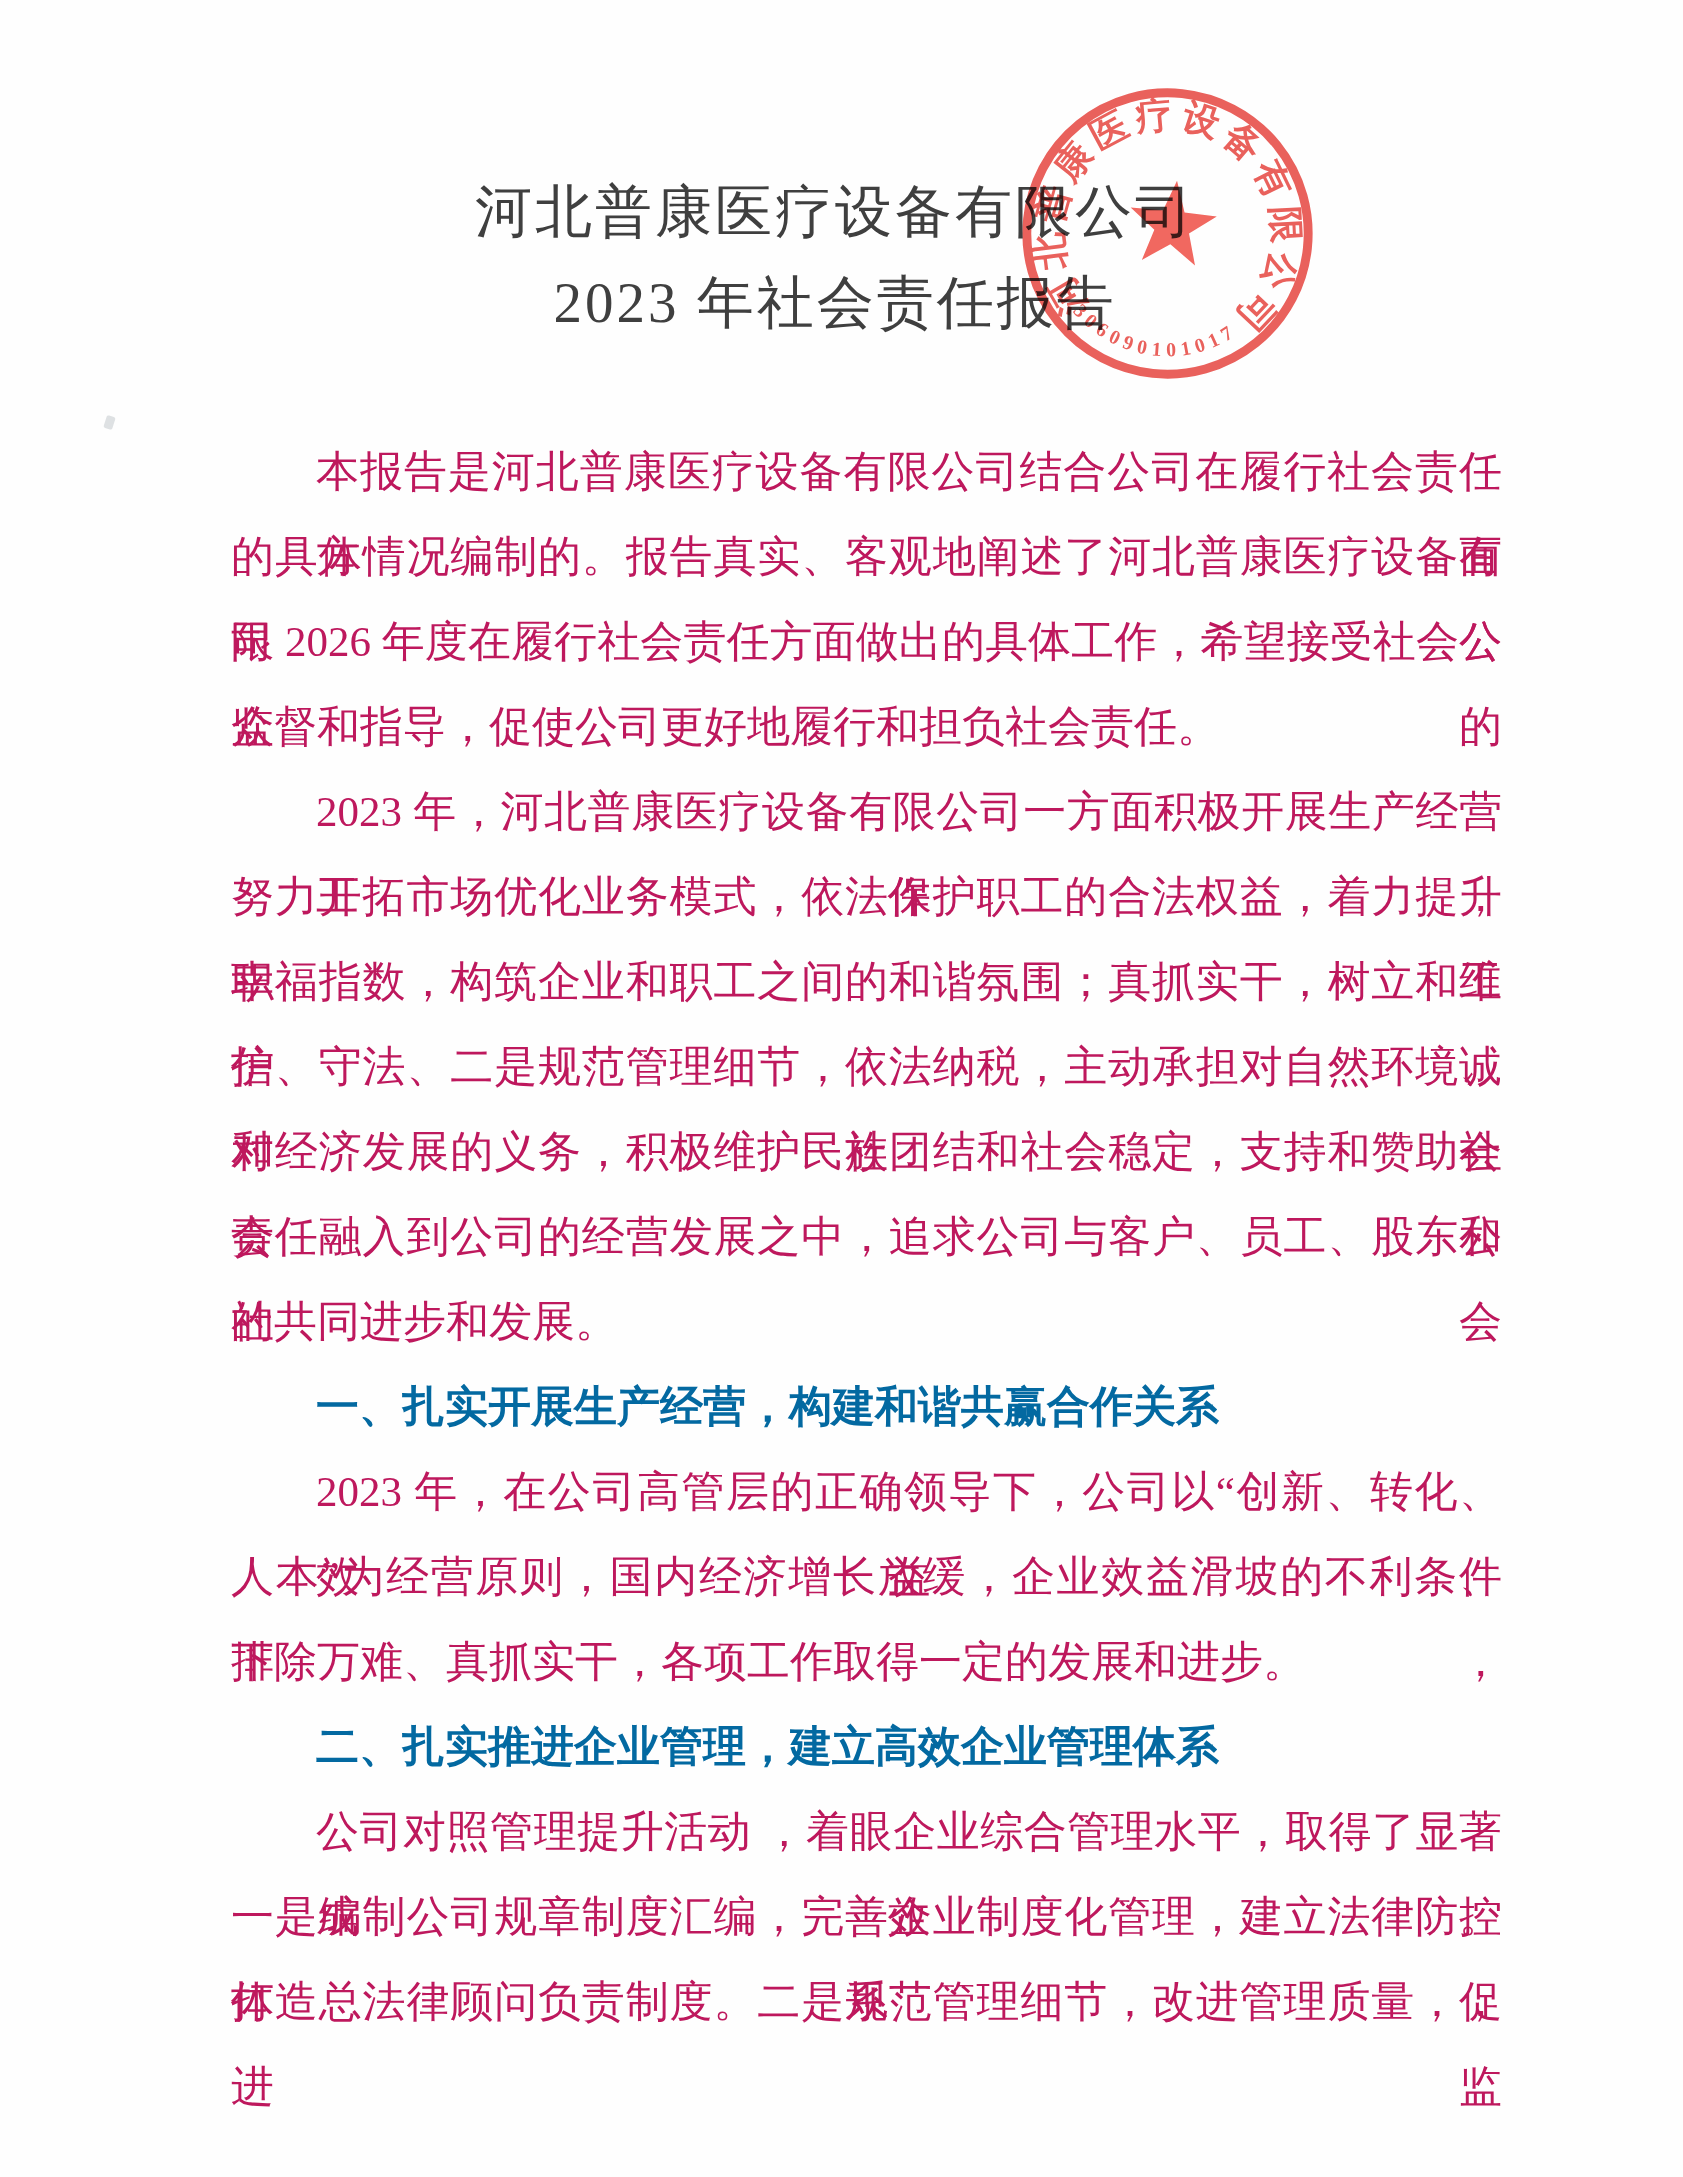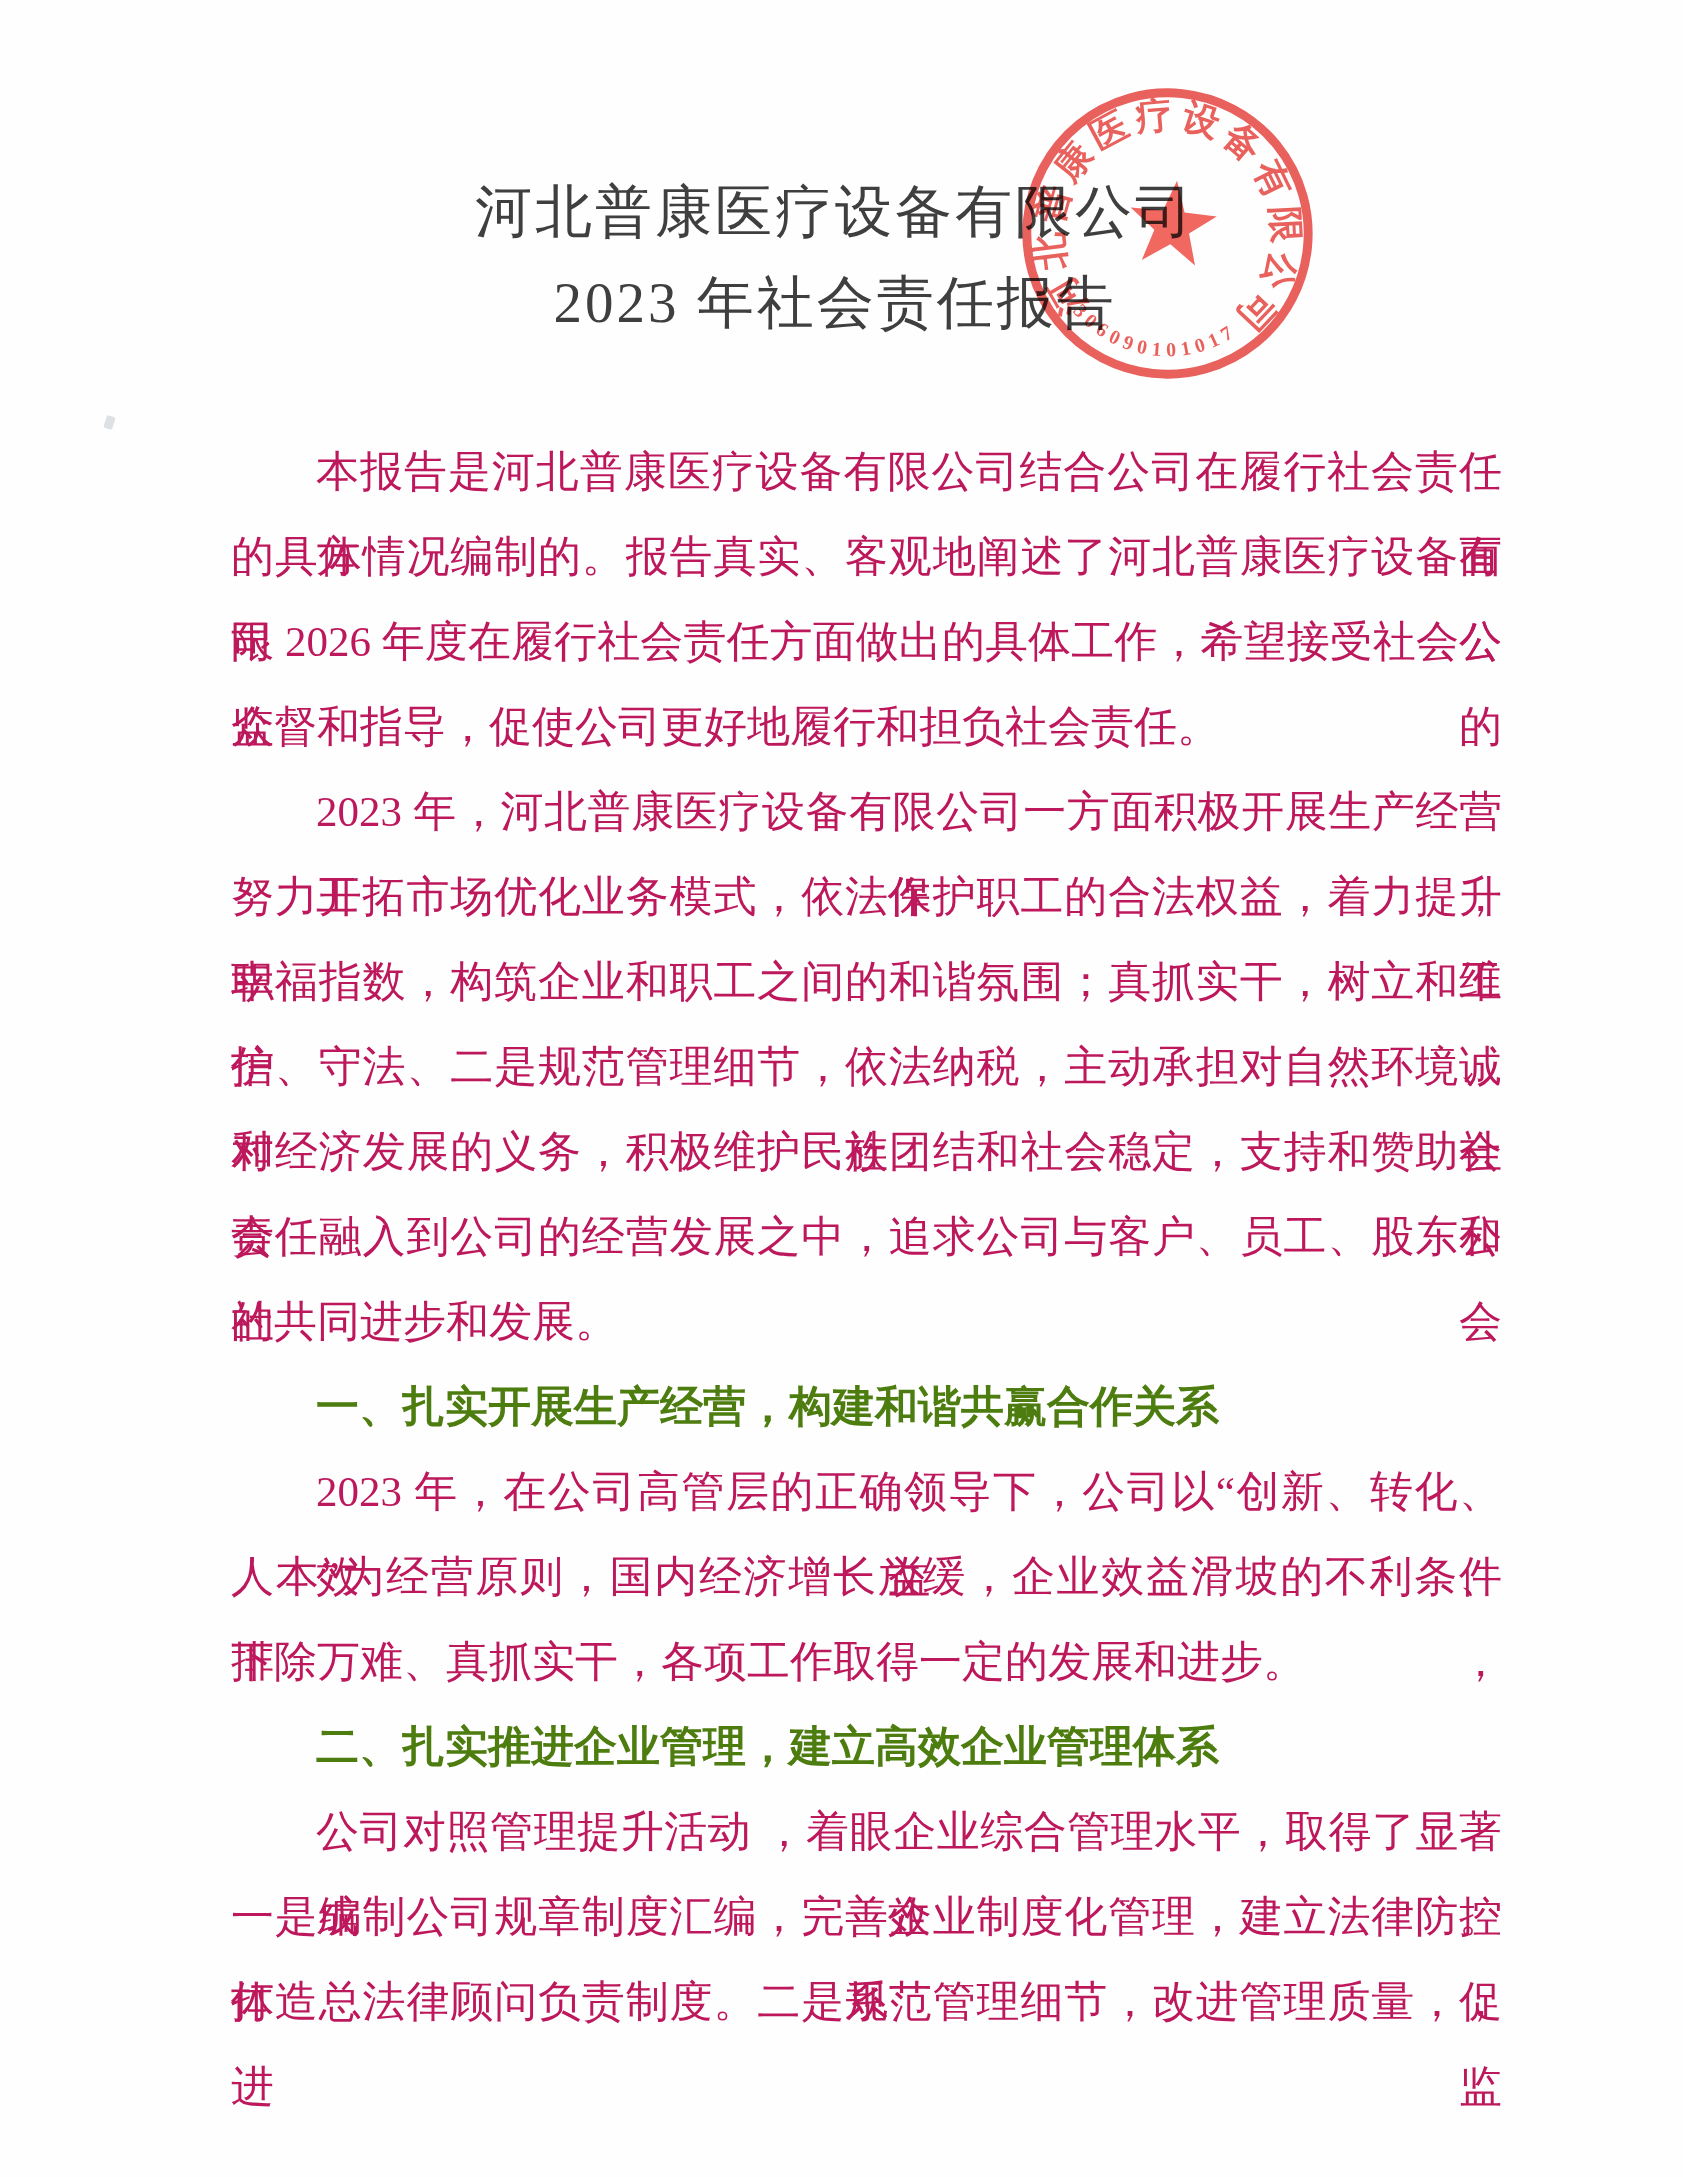--- a/index.html
+++ b/index.html
@@ -46,21 +46,21 @@
     text-align-last: left;
   }
   .line.full {
     white-space: normal;
     text-align-last: justify;
   }
   .line.indent { padding-left: 85px; }
   .line.heading {
     font-family: "Liberation Sans", "DejaVu Sans", sans-serif;
     font-weight: 700;
-    color: #4d7c0f;
+    color: #0369a1;
   }
 
   
   .seal {
     position: absolute;
     left: 1009px;
     top: 75px;
     width: 317px;
     height: 317px;
     mix-blend-mode: multiply;

